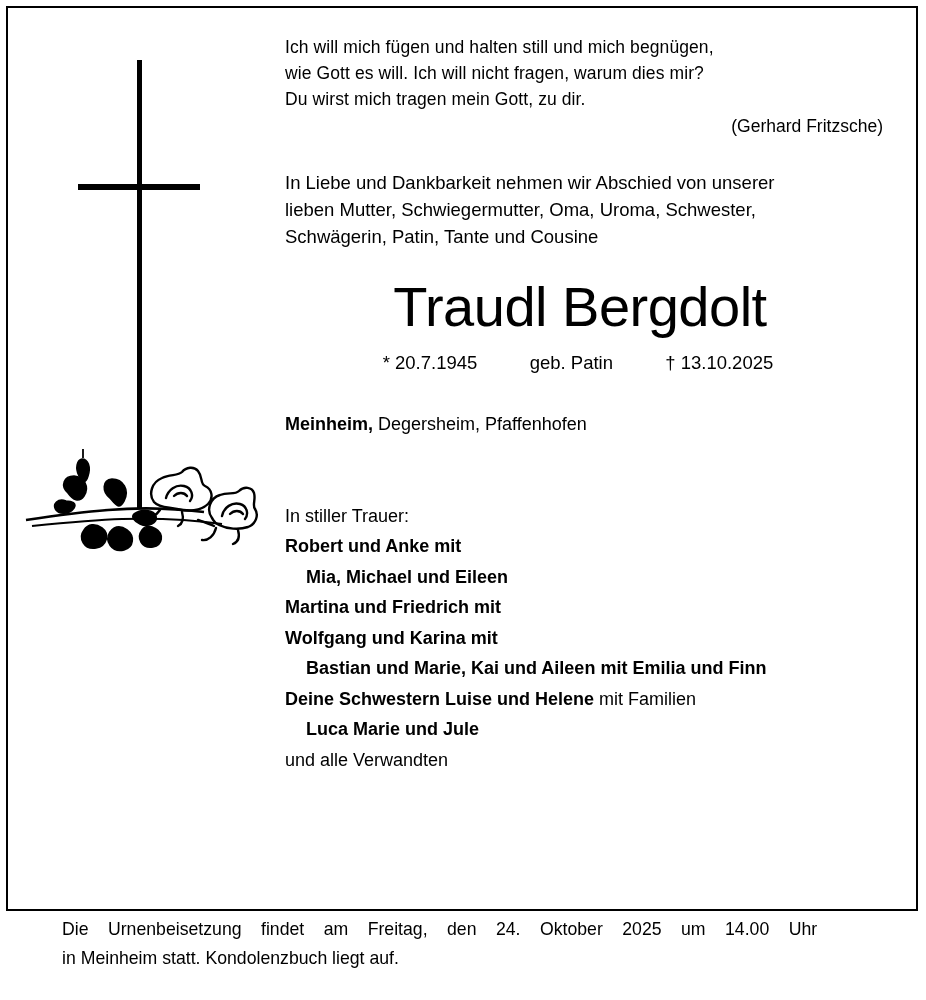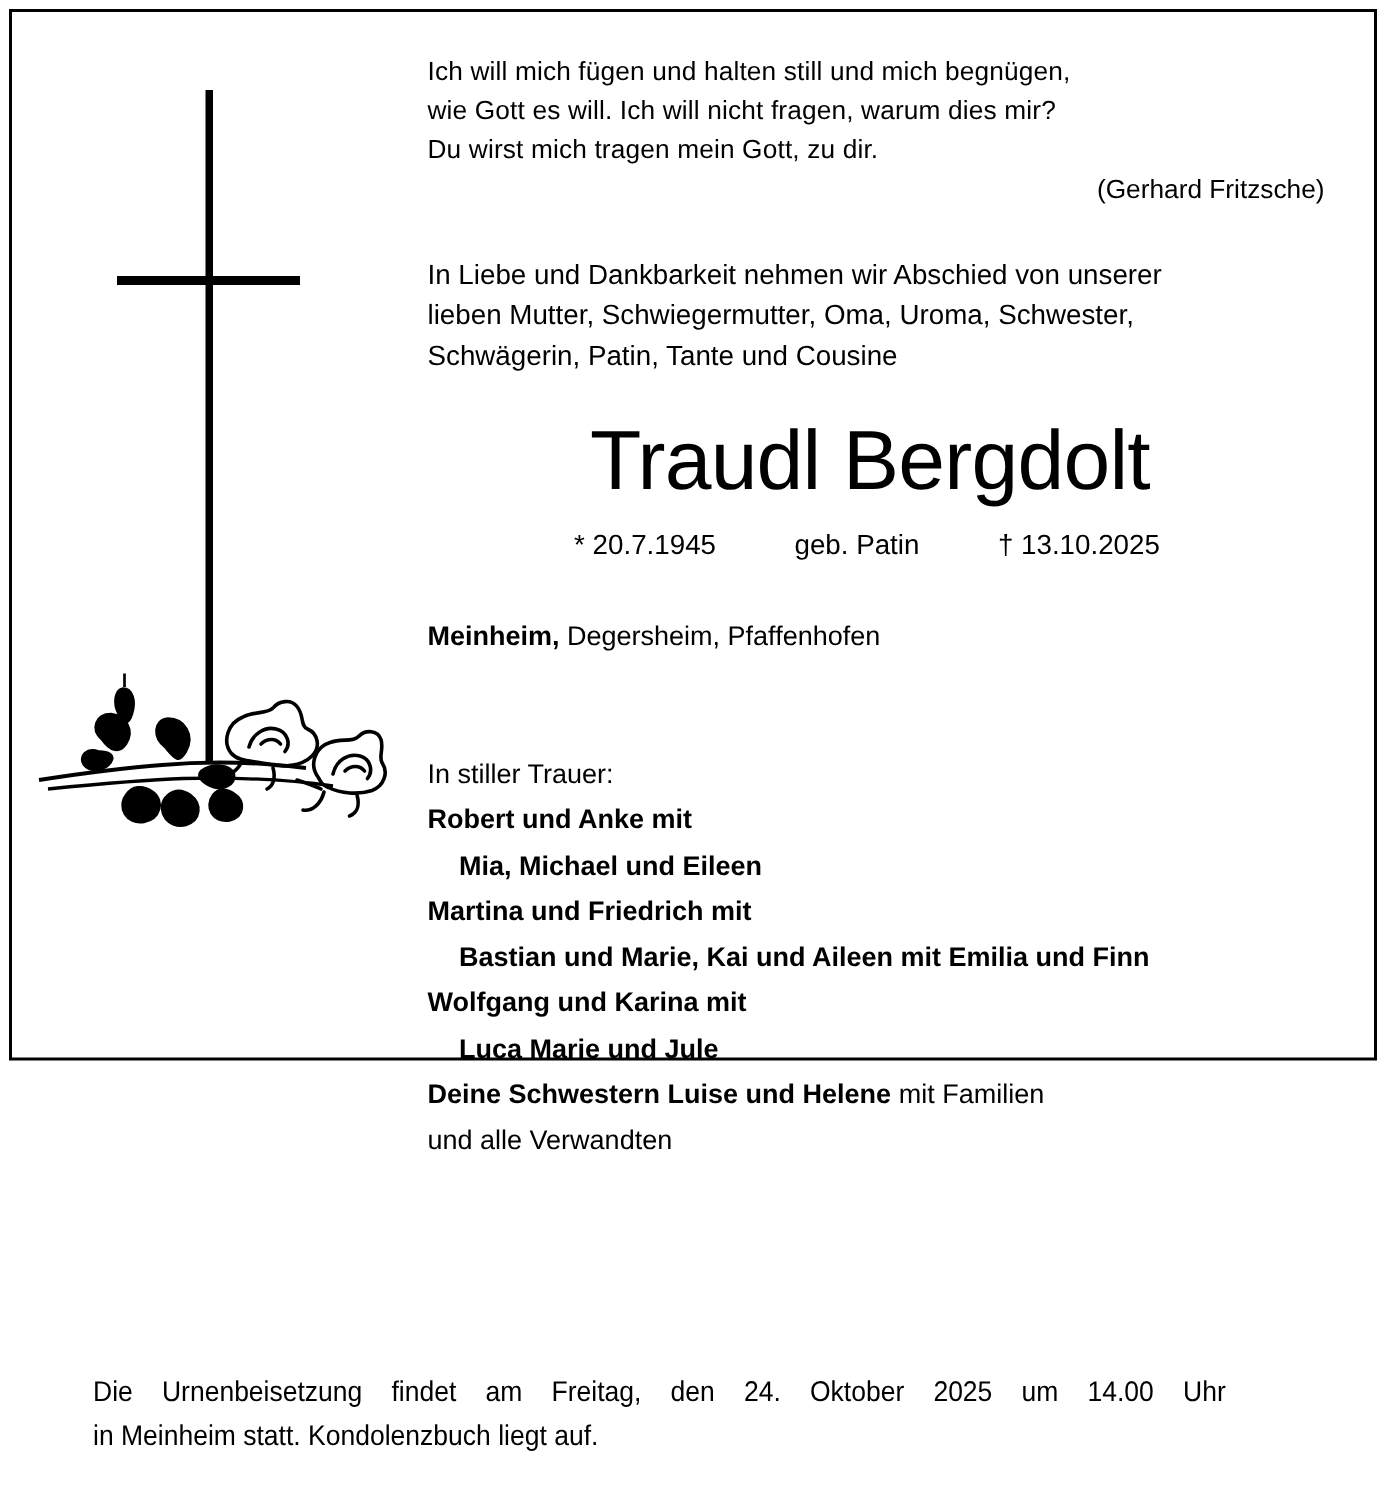--- a/index.html
+++ b/index.html
@@ -13,21 +13,21 @@
     font-family: "Liberation Sans", sans-serif;
     color: #000000;
     overflow: hidden;
   }
 
   #notice {
     position: absolute;
     left: 6px;
     top: 6px;
     width: 912px;
-    height: 701px;
+    height: 905px;
     border: 2px solid #000000;
     box-sizing: border-box;
     background: #ffffff;
   }
 
   
   #emblem {
     position: absolute;
     left: 0px;
     top: 0px;
@@ -224,24 +224,24 @@
     <div class="places">
       <span class="home">Meinheim,</span><span> Degersheim, Pfaffenhofen</span>
     </div>
 
     <div class="mourn-intro">In stiller Trauer:</div>
 
     <div class="mourn-list">
       <div class="mourn-line bold"><span>Robert und Anke mit</span></div>
       <div class="mourn-line indent"><span>Mia, Michael und Eileen</span></div>
       <div class="mourn-line bold"><span>Martina und Friedrich mit</span></div>
+      <div class="mourn-line bold"><span>Wolfgang und Karina mit</span></div>
       <div class="mourn-line indent"><span>Bastian und Marie, Kai und Aileen mit Emilia und Finn</span></div>
-      <div class="mourn-line bold"><span>Wolfgang und Karina mit</span></div>
+      <div class="mourn-line bold"><span>Deine Schwestern Luise und Helene</span><span class="plain"> mit Familien</span></div>
       <div class="mourn-line indent"><span>Luca Marie und Jule</span></div>
-      <div class="mourn-line bold"><span>Deine Schwestern Luise und Helene</span><span class="plain"> mit Familien</span></div>
       <div class="mourn-line"><span>und alle Verwandten</span></div>
     </div>
 
   </div>
 
   <div id="footer">
     <div class="justified">Die Urnenbeisetzung findet am Freitag, den 24. Oktober 2025 um 14.00 Uhr</div>
     <div class="last-line">in Meinheim statt. Kondolenzbuch liegt auf.</div>
   </div>
 

